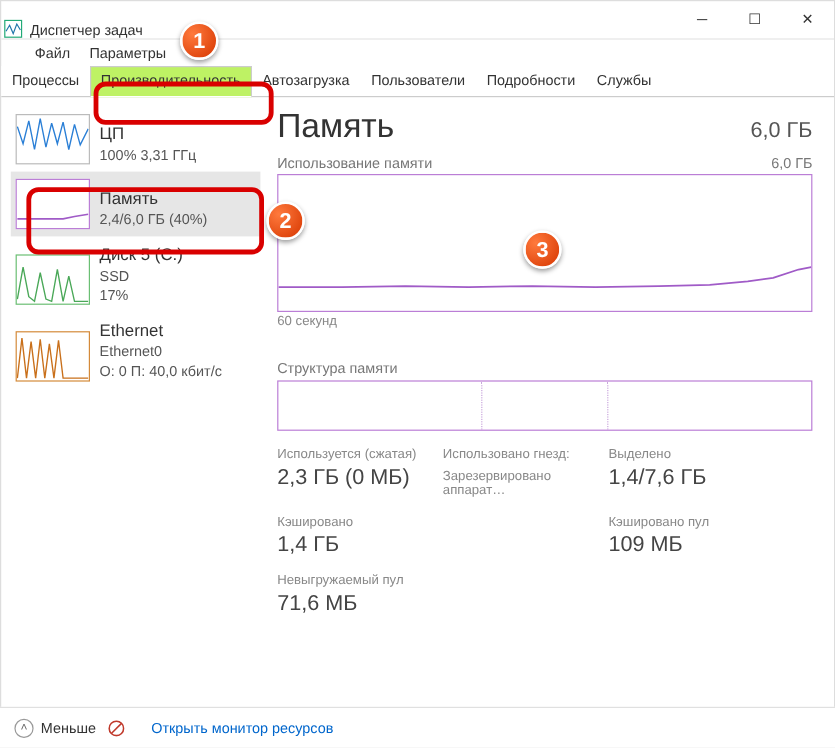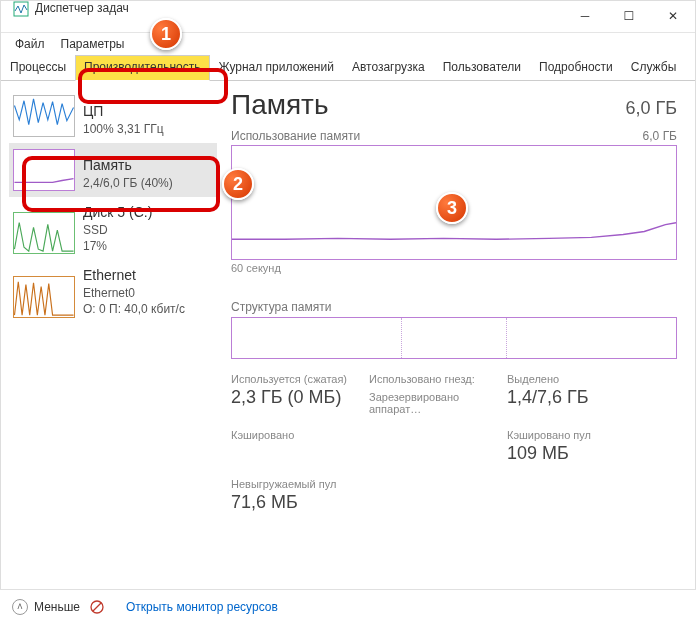--- a/index.html
+++ b/index.html
@@ -1,26 +1,26 @@
 <!DOCTYPE html>
 <html><head>
 <meta charset="utf-8">
 <style>
 *{margin:0;padding:0;box-sizing:border-box;font-family:"Segoe UI",Tahoma,sans-serif}
 body{background:#fff;width:696px;height:623px;overflow:hidden;border:1px solid #ddd}
-.titlebar{height:32px;display:flex;align-items:flex-start;padding:0 12px;border-bottom:1px solid #e5e5e5;position:relative}
+.titlebar{height:32px;display:flex;align-items:flex-end;padding:0 2px;border-bottom:1px solid #e5e5e5;position:relative}
 .titlebar-icon{width:16px;height:16px;margin-right:6px}
 .titlebar-text{font-size:12px;color:#333}
 .win-controls{position:absolute;right:0;top:0;display:flex}
 .win-btn{width:44px;height:30px;display:flex;align-items:center;justify-content:center;font-size:12px;color:#333}
-.menubar{height:22px;display:flex;align-items:center;padding:0 6px;font-size:12px;color:#333}
+.menubar{height:22px;display:flex;align-items:center;padding:0 20px;font-size:12px;color:#333}
 .menu-item{padding:2px 8px;cursor:default}
 .tabs{display:flex;border-bottom:1px solid #ccc;height:26px;font-size:12px;position:relative}
 .tab{padding:4px 8px 2px;border:1px solid transparent;border-bottom:none;cursor:default;color:#333;background:#fff;white-space:nowrap}
-.tab.active{border-color:#ccc;border-bottom:1px solid #fff;margin-bottom:-1px;background:#fde047}
+.tab.active{border-color:#ccc;border-bottom:1px solid #fff;margin-bottom:-1px;background:#bef264}
 .hl-red{position:absolute;border:4px solid #d90000;border-radius:10px;pointer-events:none;z-index:50}
 .callout{position:absolute;width:32px;height:32px;border-radius:50%;background:radial-gradient(circle at 30% 30%,#ff7a3d,#d63600);border:2px solid #fff;box-shadow:0 2px 4px rgba(0,0,0,.4);color:#fff;font-weight:bold;font-size:18px;display:flex;align-items:center;justify-content:center;z-index:60}
 .main{display:flex;position:relative;height:510px}
 .sidebar{width:230px;padding:8px 8px;overflow:hidden}
 .side-item{display:flex;align-items:flex-end;padding:6px 4px;gap:8px;cursor:default}
 .side-item.selected{background:#e6e6e6}
 .thumb{width:62px;height:42px;border:1px solid #bbb;background:#fff;flex-shrink:0;position:relative;overflow:hidden}
 .side-texts{font-size:12px;color:#555;line-height:1.35}
 .side-title{font-size:14px;color:#333}
 .content{flex:1;padding:8px 18px 8px 6px;font-size:12px;color:#555}
@@ -59,21 +59,20 @@
 </div>
 
 <div class="menubar">
   <span class="menu-item">Файл</span>
   <span class="menu-item">Параметры</span>
 </div>
 
 <div class="tabs">
   <div class="tab">Процессы</div>
   <div class="tab active">Производительность</div>
-  <div class="tab">Журнал приложений</div>
   <div class="tab">Автозагрузка</div>
   <div class="tab">Пользователи</div>
   <div class="tab">Подробности</div>
   <div class="tab">Службы</div>
 </div>
 
 <div class="hl-red" style="top:68px;left:78px;width:150px;height:36px"></div>
 <div class="callout" style="top:18px;left:150px">1</div>
 
 <div class="main">
@@ -147,20 +146,21 @@
       <div>
           <div class="stat-label">Использовано гнезд:</div>
           <div class="stat-label" style="margin-top:6px">Зарезервировано аппарат…</div>
         </div>
       <div>
           <div class="stat-label">Выделено</div>
           <div class="stat-val">1,4/7,6 ГБ</div>
         </div>
       <div>
           <div class="stat-label">Кэшировано</div>
+          <div class="stat-val">1,4 ГБ</div>
         </div>
       <div></div>
       <div>
           <div class="stat-label">Кэшировано пул</div>
           <div class="stat-val">109 МБ</div>
         </div>
       <div>
           <div class="stat-label">Невыгружаемый пул</div>
           <div class="stat-val">71,6 МБ</div>
         </div>

